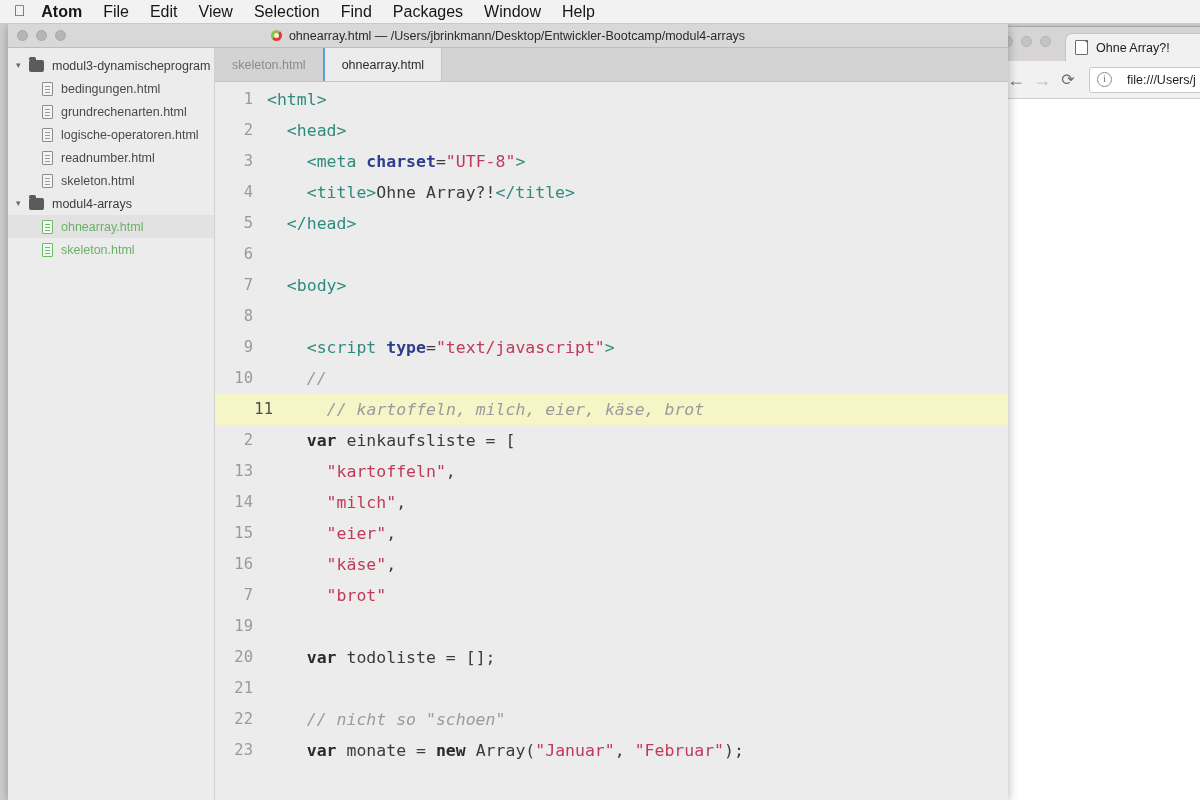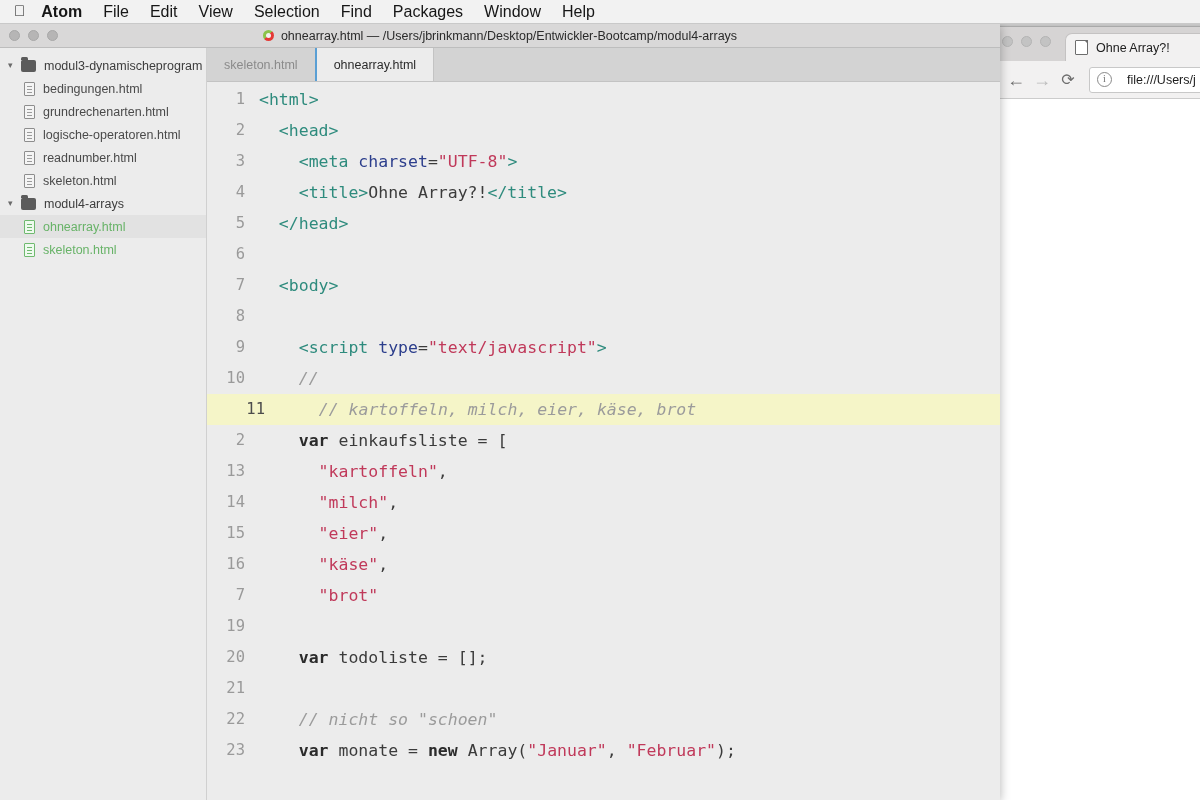--- a/index.html
+++ b/index.html
@@ -178,21 +178,21 @@
     margin-left: 8px;
   }
   .browser-page {
     background: #fff;
     height: 100%;
   }
 
   
   .atom {
     position: absolute;
-    left: 0;
+    left: 8px;
     top: 24px;
     width: 1000px;
     height: 776px;
     background: #737373;
     z-index: 20;
     overflow: hidden;
     box-shadow: 0 2px 10px rgba(0,0,0,0.3);
   }
   .atom-titlebar {
     position: relative;
@@ -262,21 +262,21 @@
     height: 23px;
     font-size: 12.5px;
     color: #4a4a4a;
     white-space: nowrap;
     box-sizing: border-box;
     padding-right: 4px;
   }
   .tree-row.selected { background: #e2e2e2; }
   .tree-row.folder { font-size: 12.5px; color: #3d3d3d; }
   .tree-row.depth0 { padding-left: 8px; }
-  .tree-row.depth1 { padding-left: 24px; }
+  .tree-row.depth1 { padding-left: 34px; }
   .chevron {
     width: 13px;
     flex: none;
     font-size: 9px;
     color: #6a6a6a;
     line-height: 1;
     text-align: left;
   }
   .folder-icon {
     width: 15px; height: 12px;
@@ -392,21 +392,21 @@
   .code-line.cursor-line .lineno { color: #4c4c4c; margin-left: 20px; }
   .code-text {
     flex: 1;
     color: #3b3b3b;
     overflow: hidden;
   }
 
   
   .tok-tag      { color: #2e8b7d; }
   .tok-punct    { color: #3b3b3b; }
-  .tok-attr     { color: #2c3e8c; font-weight: normal; }
+  .tok-attr     { color: #2c3e8c; font-weight: bold; }
   .tok-string   { color: #c0395a; }
   .tok-comment  { color: #9b9b9b; font-style: italic; }
   .tok-keyword  { color: #2b2b2b; font-weight: bold; }
   .tok-plain    { color: #3b3b3b; }
 
   .editor-scrollbar {
     position: absolute;
     right: 0; top: 0;
     width: 5px;
     height: 100%;

